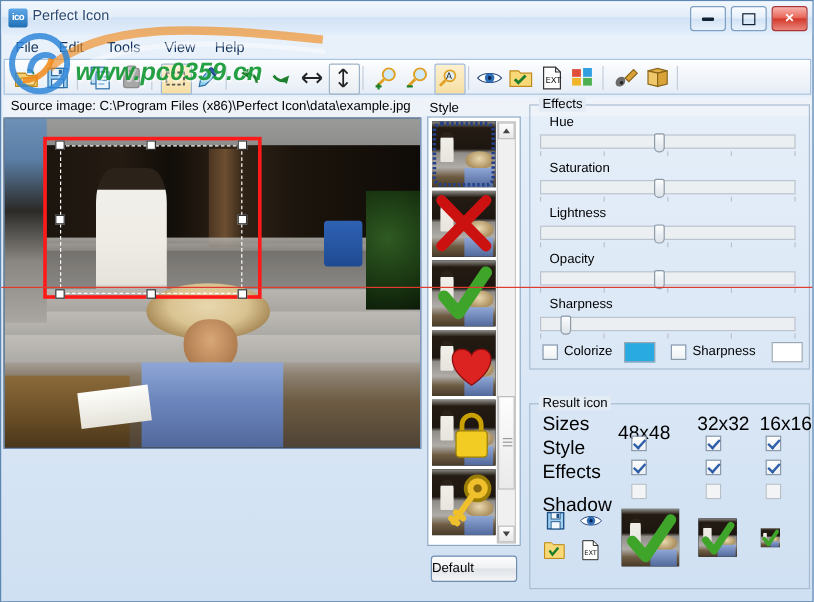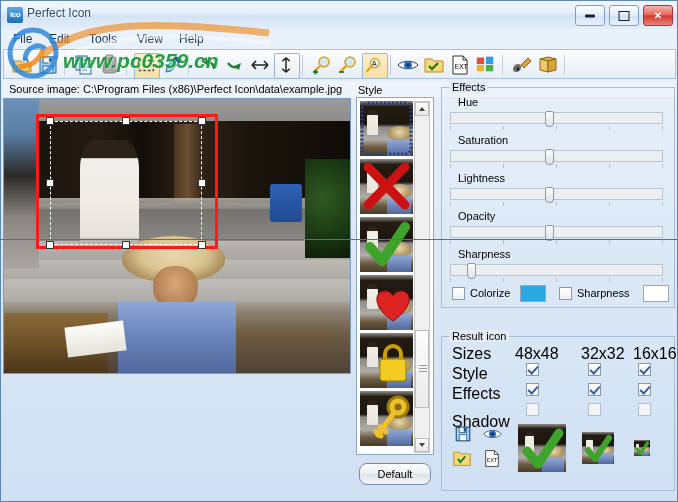--- a/index.html
+++ b/index.html
@@ -151,23 +151,23 @@
     background:linear-gradient(180deg,#fdfdfd,#eaeaea);border:1px solid #bdbdbd;box-sizing:border-box;}
   .sthumb b{position:absolute;left:3px;top:34px;width:8px;height:1px;background:#9a9a9a;
     box-shadow:0 3px 0 #9a9a9a,0 6px 0 #9a9a9a;display:block;}
   .arrow-up,.arrow-dn{position:absolute;left:50%;top:50%;transform:translate(-50%,-50%);
     width:0;height:0;border-left:3px solid transparent;border-right:3px solid transparent;}
   .arrow-up{border-bottom:4px solid #444;}
   .arrow-dn{border-top:4px solid #444;}
   .blue-marker{position:absolute;left:59px;top:196px;width:5px;height:50px;background:#2f9fe0;}
   .defbtn{
     position:absolute;left:358px;top:462px;width:72px;height:22px;
-    border:1px solid #6f8fb0;border-radius:8px;box-sizing:border-box;
+    border:1px solid #6f8fb0;border-radius:3px;box-sizing:border-box;
     background:linear-gradient(180deg,#fdfdfd 0%,#eff1f3 45%,#e0e4e8 52%,#f4f5f7 100%);
-    font-size:11px;text-align:center;line-height:20px;
+    font-size:11px;text-align:left;line-height:20px;
   }
   
   .gb{position:absolute;border:1px solid #a9bdd2;box-sizing:border-box;background:transparent;}
   .gb>.cap{position:absolute;left:7px;top:-7px;background:#e3ebf5;padding:0 3px;font-size:11px;}
   
   #effects{left:440px;top:86px;width:234px;height:221px;}
   .efflbl{position:absolute;font-size:11px;}
   .slider{position:absolute;height:12px;background:#eceff2;border:1px solid #b9c4cf;box-sizing:border-box;}
   .slider .knob{position:absolute;top:-2px;width:9px;height:16px;
     background:linear-gradient(180deg,#fbfcfd,#dde3ea);border:1px solid #8d9aa8;
@@ -576,21 +576,21 @@
   </div>
 
   <div class="gb" id="result">
     <span class="cap">Result icon</span>
 
     <div class="rlbl" style="left:10px;top:8px">Sizes</div>
     <div class="rlbl" style="left:10px;top:28px">Style</div>
     <div class="rlbl" style="left:10px;top:48px">Effects</div>
     <div class="rlbl" style="left:10px;top:76px">Shadow</div>
 
-    <div class="rlbl" style="left:73px;top:8px">48x48</div>
+    <div class="rlbl" style="left:73px;top:16px">48x48</div>
     <div class="rlbl" style="left:139px;top:8px">32x32</div>
     <div class="rlbl" style="left:191px;top:8px">16x16</div>
 
     <div class="cbx on" style="left:84px;top:26px"></div>
     <div class="cbx on" style="left:146px;top:26px"></div>
     <div class="cbx on" style="left:196px;top:26px"></div>
 
     <div class="cbx on" style="left:84px;top:46px"></div>
     <div class="cbx on" style="left:146px;top:46px"></div>
     <div class="cbx on" style="left:196px;top:46px"></div>

